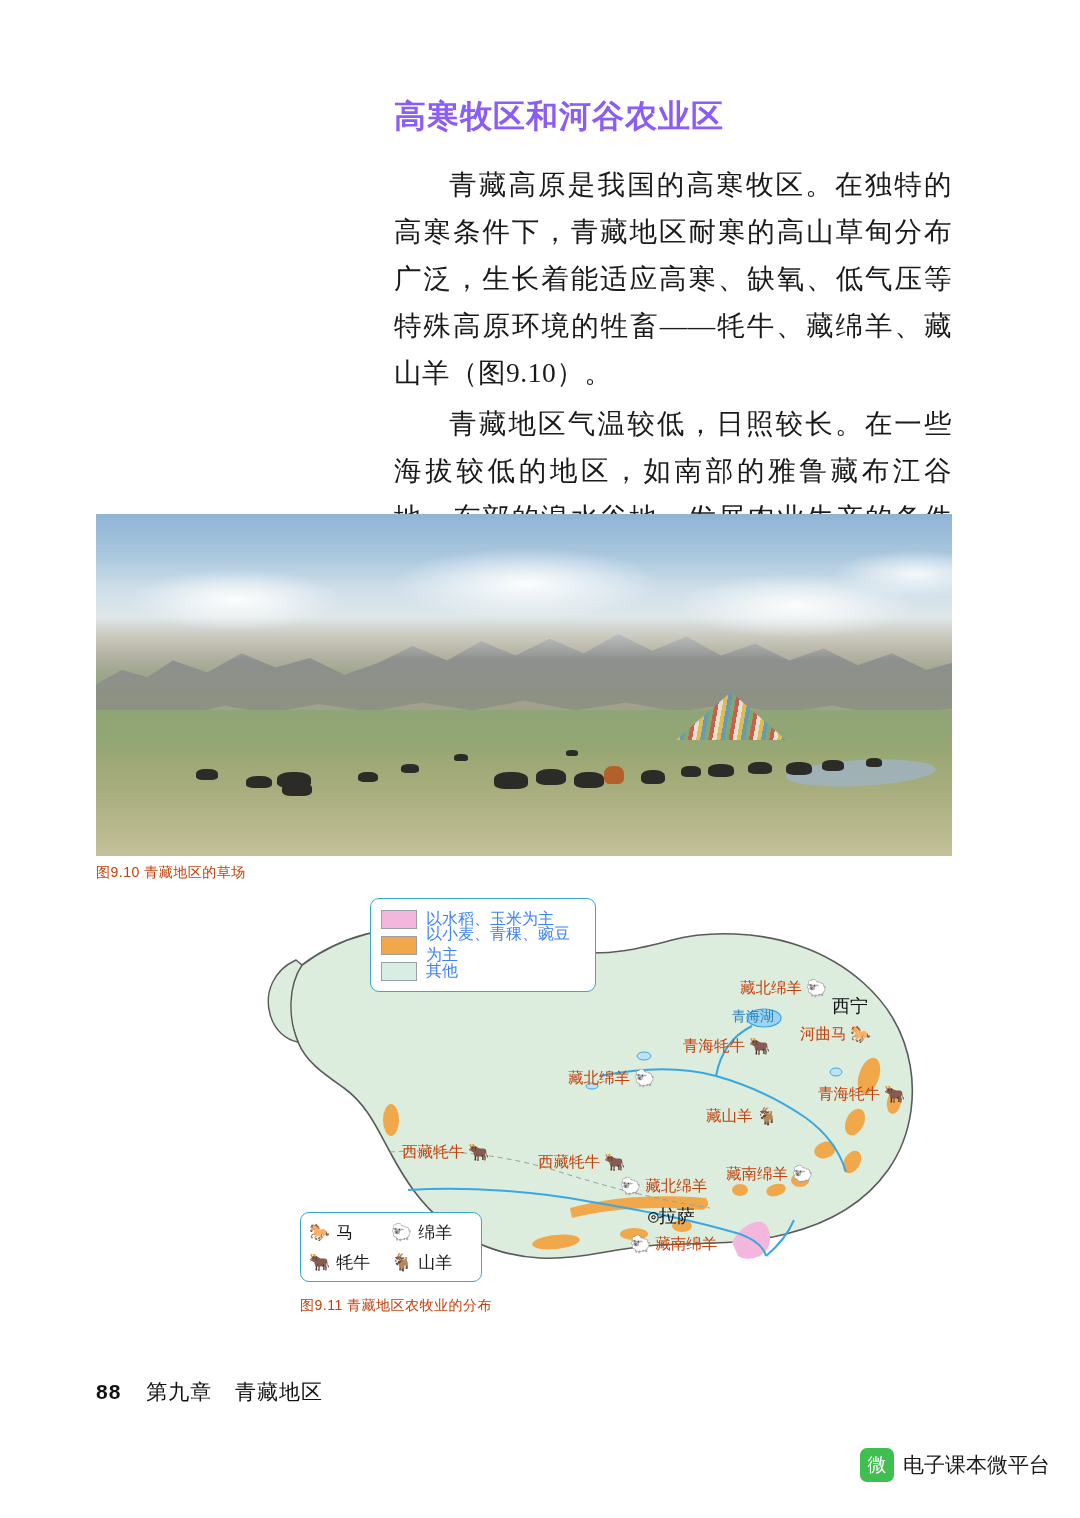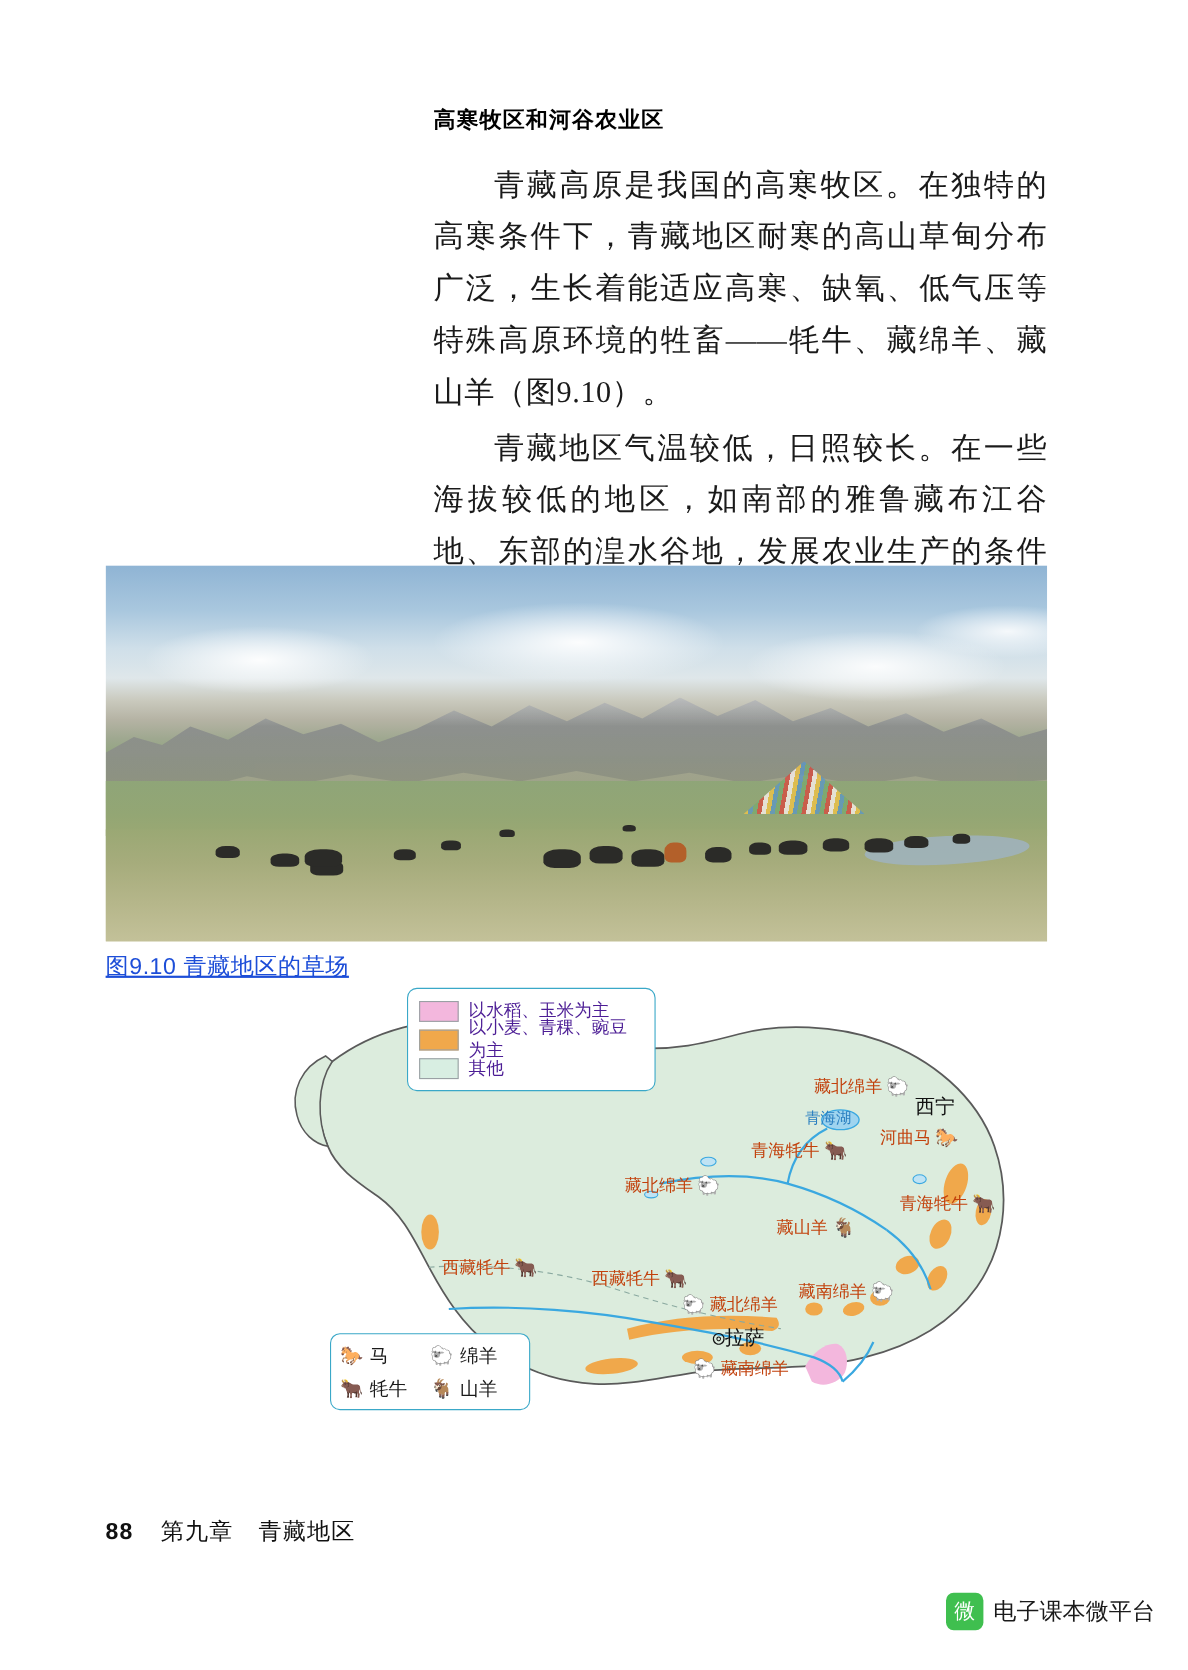--- a/index.html
+++ b/index.html
@@ -25,23 +25,23 @@
   
   .content {
     position: absolute;
     left: 96px;
     top: 95px;
     width: 856px;
   }
   .section-title {
     font-family: "Liberation Sans", "DejaVu Sans", sans-serif;
     font-weight: bold;
-    font-size: 20px;
+    font-size: 32px;
     letter-spacing: 1px;
-    color: #000000;
+    color: #8b5cf6;
     margin: 0 0 22px 298px;
   }
   .para {
     font-size: 27.5px;
     line-height: 47px;
     text-align: justify;
     text-justify: inter-ideograph;
     margin: 0 0 4px 298px;
     width: 558px;
     text-indent: 2em;
@@ -152,24 +152,23 @@
     clip-path: polygon(50% 0%, 100% 100%, 0% 100%);
   }
   .yak {
     position: absolute;
     background: #2b2b28;
     border-radius: 42% 42% 30% 30%;
   }
   .caption {
     position: absolute;
     font-family: "Liberation Sans", "DejaVu Sans", sans-serif;
-    font-size: 21px;
-    color: #1d4ed8;
+    font-size: 14px;
+    color: #c2410c;
     letter-spacing: 0.5px;
-    text-decoration: underline;
   }
   #fig910-caption { left: 96px; top: 864px; }
   #fig911-caption { left: 300px; top: 1297px; }
 
   
   .map-wrap {
     position: absolute;
     left: 240px;
     top: 890px;
     width: 700px;
@@ -188,21 +187,21 @@
     padding: 7px 10px;
     box-sizing: border-box;
   }
   .legend-row {
     display: flex;
     align-items: center;
     gap: 9px;
     height: 26px;
     font-family: "Liberation Sans", "DejaVu Sans", sans-serif;
     font-size: 16px;
-    color: #4c1d95;
+    color: #3b82f6;
   }
   .sw {
     width: 34px;
     height: 17px;
     border: 1px solid #9aa0a4;
     flex: none;
   }
 
   .animal-legend {
     position: absolute;
@@ -460,20 +459,21 @@
       <span>青海湖</span>
     </div>
     <div class="city" style="left:592px;top:104px;">
       <span>西宁</span>
     </div>
     <div class="city" style="left:408px;top:314px;font-family:Liberation Mono, monospace;">
       <span>◎拉萨</span>
     </div>
   </div>
 
+  <div class="caption" id="fig911-caption">图9.11  青藏地区农牧业的分布</div>
 
   <div class="folio">
     <span class="num">88</span>
     <span class="chap">第九章</span>
     <span>青藏地区</span>
   </div>
 
   <div class="watermark">
     <span class="wm-badge">微</span>
     <span>电子课本微平台</span>

